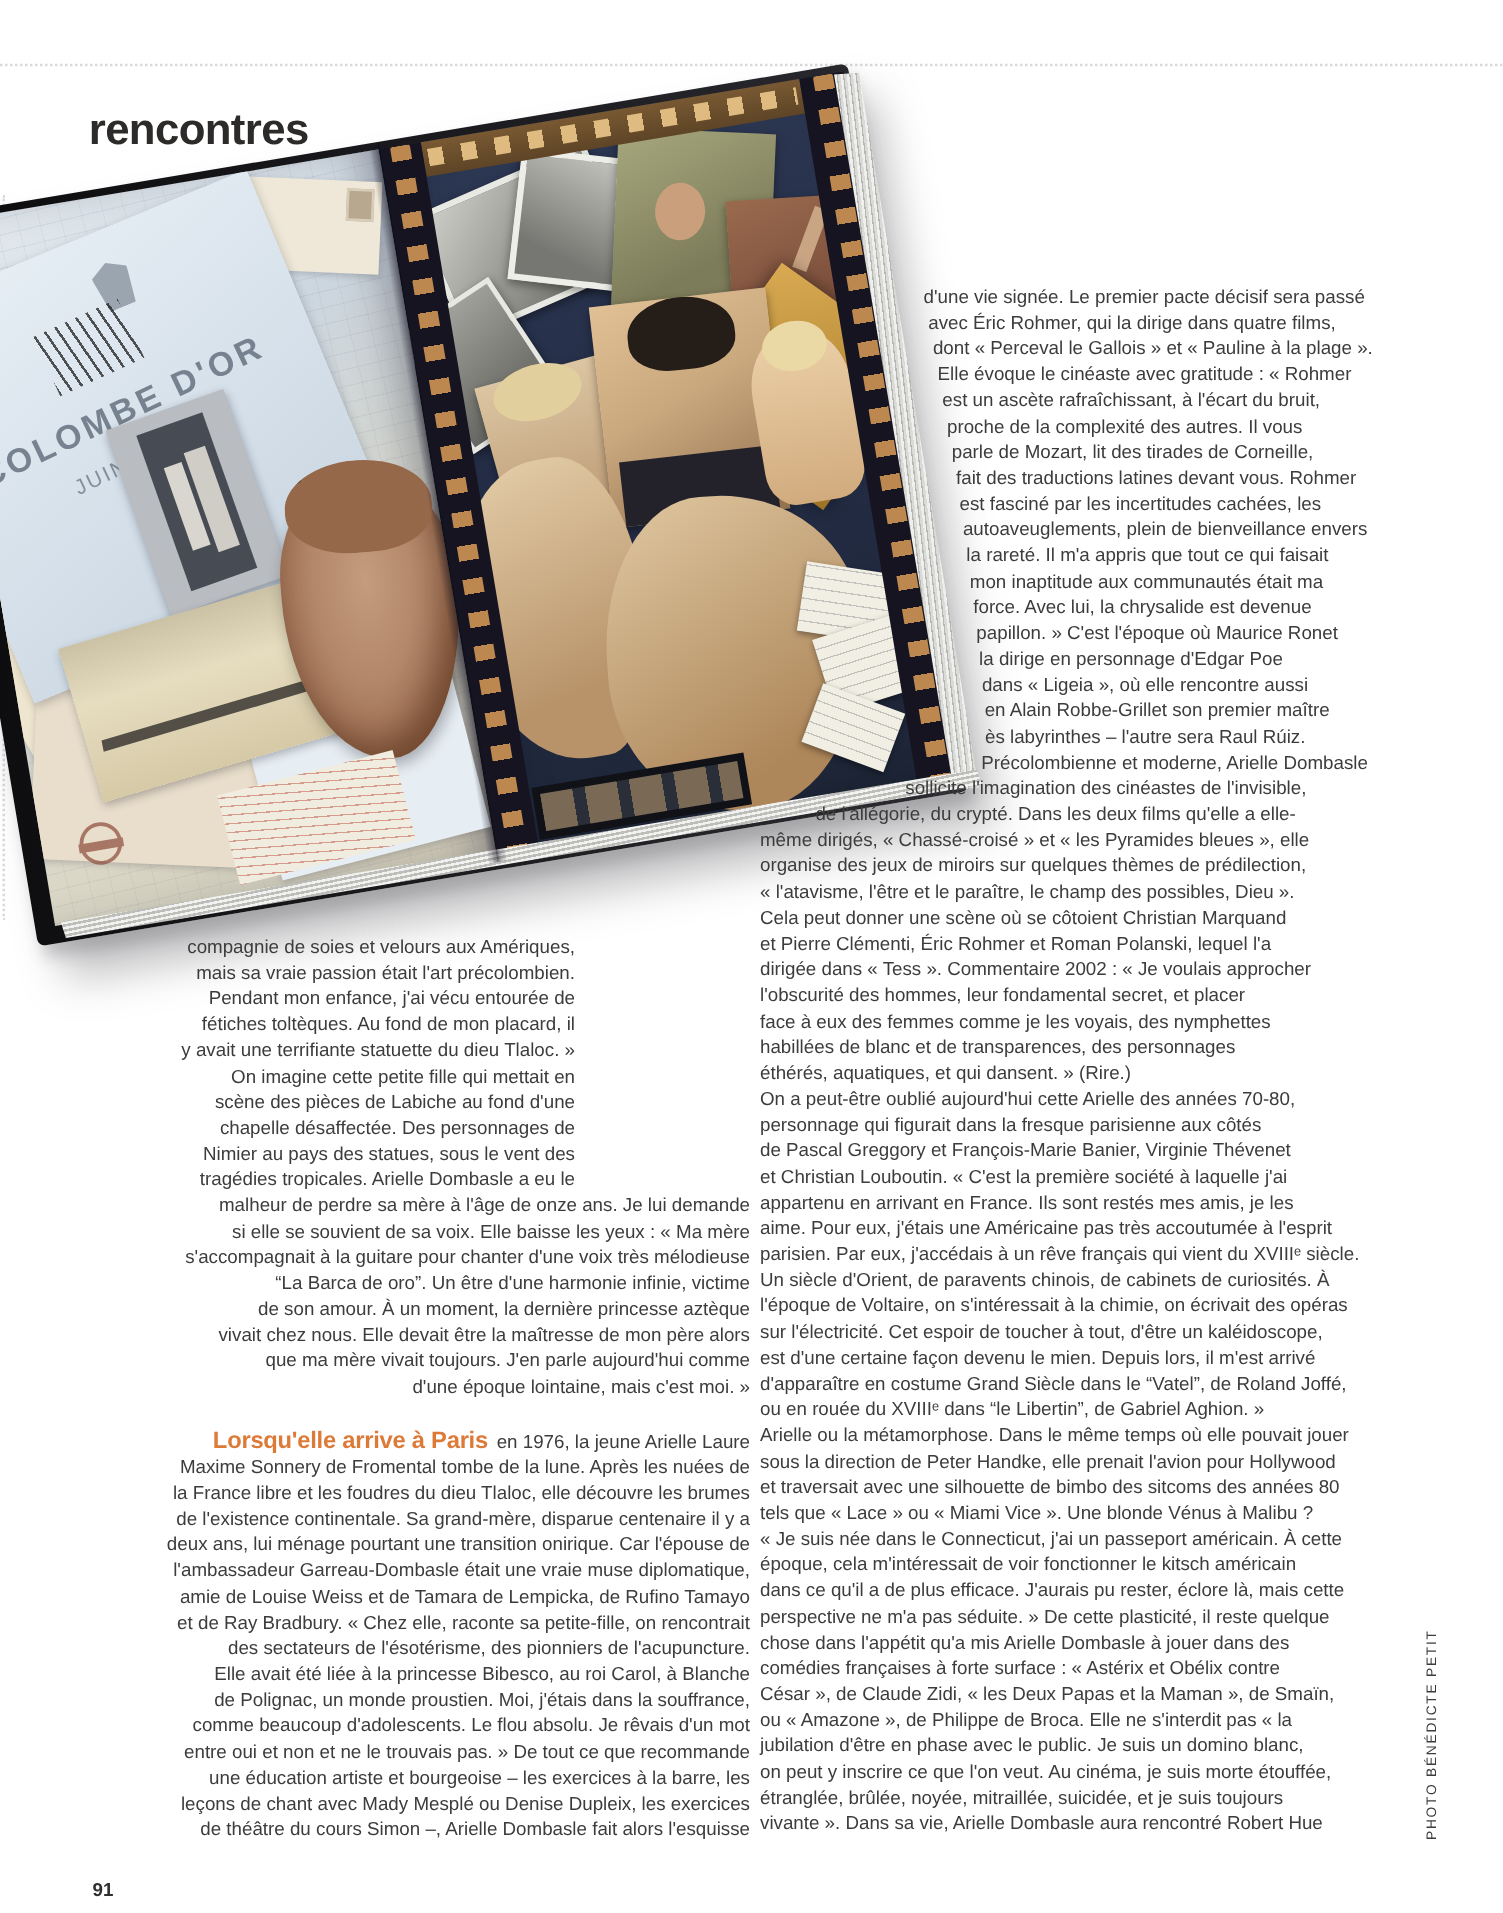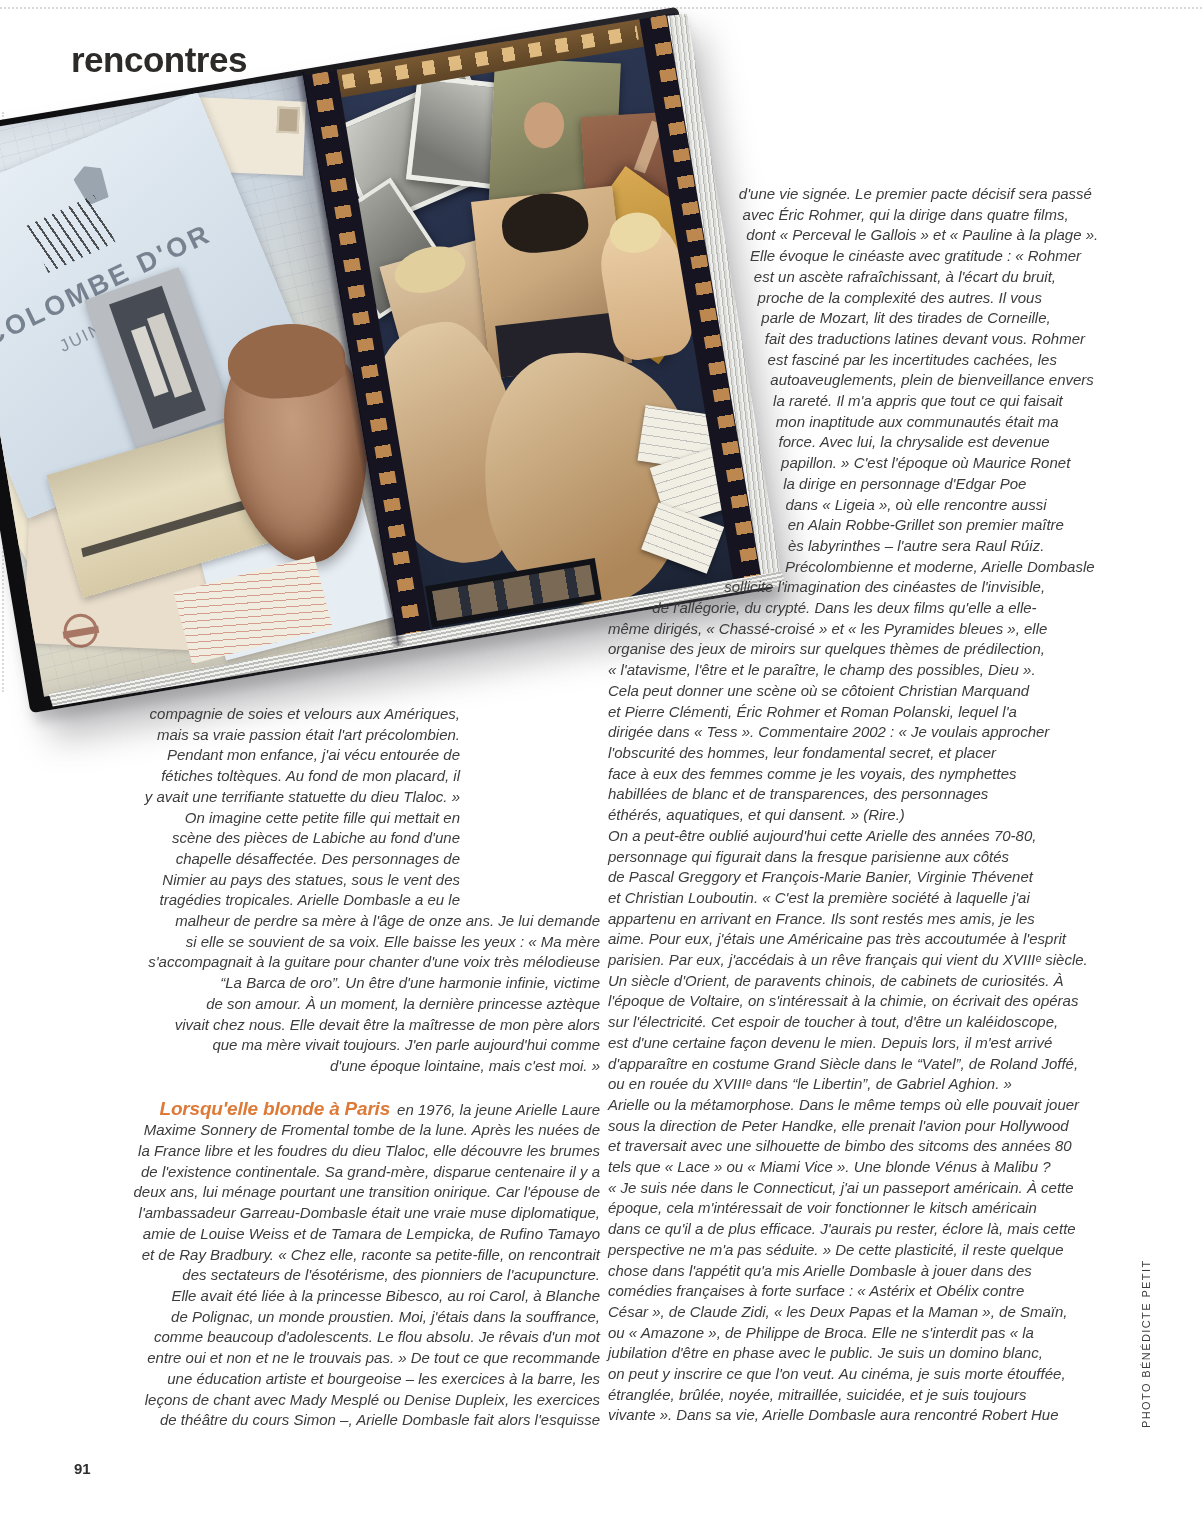--- a/index.html
+++ b/index.html
@@ -1,20 +1,20 @@
 <!DOCTYPE html>
 <html><head>
 <meta charset="utf-8">
 <style>
   * { margin:0; padding:0; box-sizing:border-box; }
   html,body { background:#ffffff; }
   body { width:1202px; height:1530px; position:relative; overflow:hidden;
          font-family:"Liberation Sans", sans-serif; color:#3c3c3c; }
 
-  .page { position:absolute; inset:0; background:#ffffff; }
+  .page { position:absolute; inset:0; background:#ffffff;margin-top:44px; }
 
   .crop-top  { position:absolute; left:0; right:0; top:7px; border-top:2px dotted #c9c9c9; opacity:.7; }
   .crop-left { position:absolute; left:2px; top:112px; height:580px; border-left:2px dotted #c9c9c9; opacity:.7; }
 
   .section-title { position:absolute; left:71px; top:42px; font-size:35px; font-weight:bold;
                    color:#2d2b29; letter-spacing:-0.5px; line-height:1; }
 
   
   .book { position:absolute; left:-8px; top:70px; width:735px; height:570px;
           transform:rotate(-9.5deg); z-index:1; }
@@ -133,21 +133,21 @@
   .pp { position:absolute; background:#f1eee4; box-shadow:0 2px 5px rgba(0,0,0,.4);
         background-image:repeating-linear-gradient(0deg,transparent 0 8px,rgba(90,90,100,.3) 8px 9px); }
   .pp1 { right:28px; bottom:122px; width:76px; height:56px; transform:rotate(18deg); }
   .pp2 { right:10px; bottom:70px; width:86px; height:62px; transform:rotate(-8deg); }
   .pp3 { right:44px; bottom:26px; width:70px; height:50px; transform:rotate(30deg); }
   .slides { position:absolute; left:36px; bottom:4px; width:172px; height:42px; background:#101218; }
   .slides::after { content:""; position:absolute; inset:6px;
                    background:repeating-linear-gradient(90deg,#7a6a55 0 26px,#2a2e38 26px 36px); }
 
   
-  .body-text { font-size:15px; line-height:20.7px; color:#3c3c3c; white-space:pre-line;font-style:italic; }
+  .body-text { font-size:15px; line-height:20.7px; color:#3c3c3c; white-space:pre-line; }
 
   .photo-caption { position:absolute; left:448px; top:645px; width:152px; z-index:2;
                    font-size:13.5px; font-weight:bold; color:#1a6386; line-height:20.4px;
                    white-space:pre-line; letter-spacing:-0.1px; }
 
   .col-left { position:absolute; left:103px; top:704px; width:497px; z-index:2;text-align:right; }
   .cap-spacer { float:right; width:140px; height:192px; }
   .para2 { margin-top:22px; }
   .subhead { font-size:19px; font-weight:bold; color:#dd7a38; margin-right:7px; letter-spacing:-0.2px; }
 
@@ -256,21 +256,21 @@
 Nimier au pays des statues, sous le vent des
 tragédies tropicales. Arielle Dombasle a eu le
 malheur de perdre sa mère à l'âge de onze ans. Je lui demande
 si elle se souvient de sa voix. Elle baisse les yeux : « Ma mère
 s'accompagnait à la guitare pour chanter d'une voix très mélodieuse
 “La Barca de oro”. Un être d'une harmonie infinie, victime
 de son amour. À un moment, la dernière princesse aztèque
 vivait chez nous. Elle devait être la maîtresse de mon père alors
 que ma mère vivait toujours. J'en parle aujourd'hui comme
 d'une époque lointaine, mais c'est moi. »</p>
-    <p class="body-text para2"><span class="subhead">Lorsqu'elle blonde à Paris</span><span>en 1976, la jeune Arielle Laure
+    <p class="body-text para2"><span class="subhead">Lorsqu'elle arrive à Paris</span><span>en 1976, la jeune Arielle Laure
 Maxime Sonnery de Fromental tombe de la lune. Après les nuées de
 la France libre et les foudres du dieu Tlaloc, elle découvre les brumes
 de l'existence continentale. Sa grand-mère, disparue centenaire il y a
 deux ans, lui ménage pourtant une transition onirique. Car l'épouse de
 l'ambassadeur Garreau-Dombasle était une vraie muse diplomatique,
 amie de Louise Weiss et de Tamara de Lempicka, de Rufino Tamayo
 et de Ray Bradbury. « Chez elle, raconte sa petite-fille, on rencontrait
 des sectateurs de l'ésotérisme, des pionniers de l'acupuncture.
 Elle avait été liée à la princesse Bibesco, au roi Carol, à Blanche
 de Polignac, un monde proustien. Moi, j'étais dans la souffrance,

